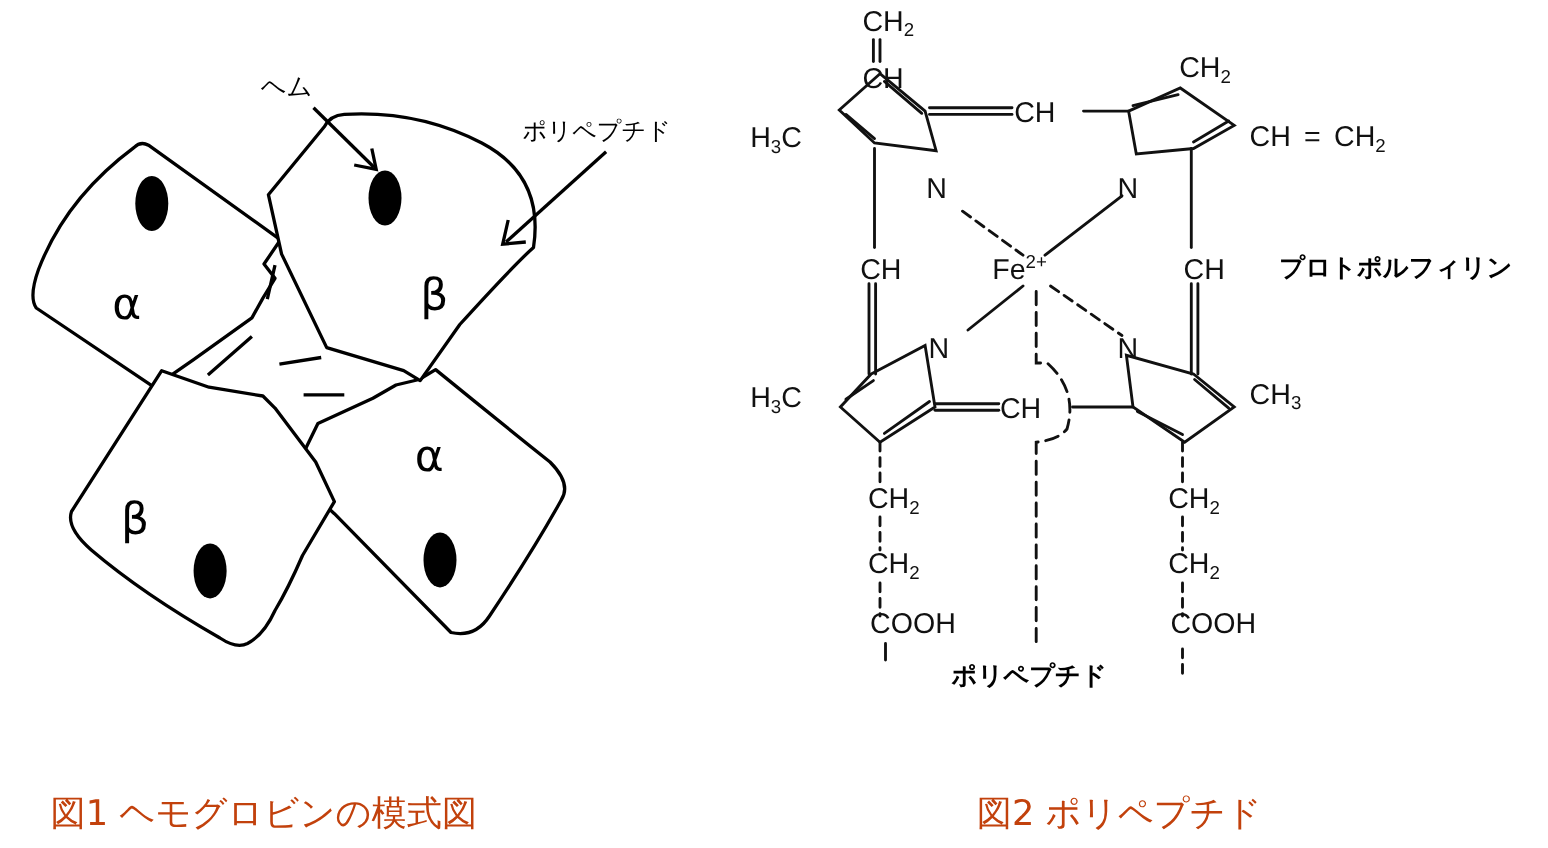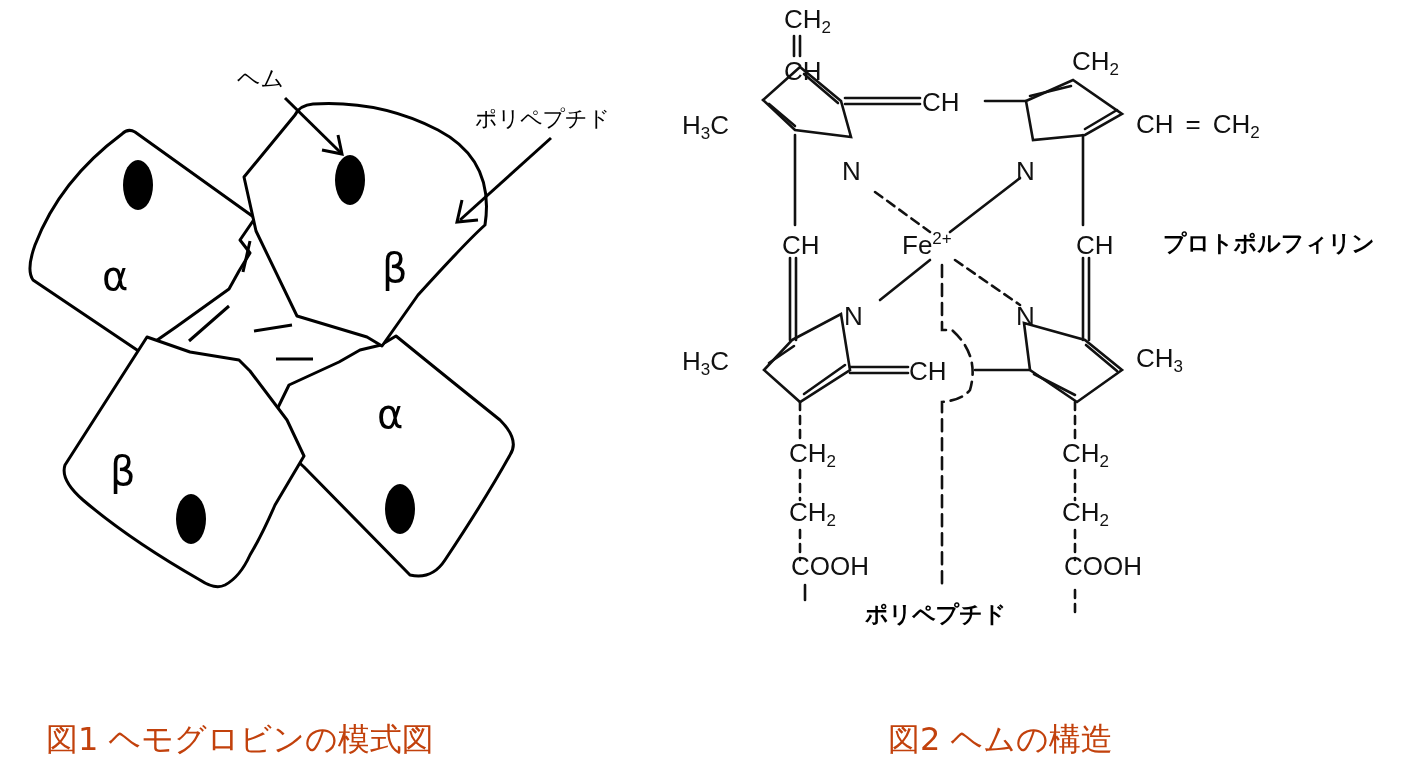--- a/index.html
+++ b/index.html
@@ -134,13 +134,13 @@
     <text class="chem" x="1062" y="462"><tspan>CH</tspan><tspan class="sub" dy="5">2</tspan></text>
     <text class="chem" x="1062" y="521"><tspan>CH</tspan><tspan class="sub" dy="5">2</tspan></text>
     <text class="chem" x="1064" y="575">COOH</text>
   </g>
 
   <text class="lbl bold-jp" x="1163" y="251" font-size="23" font-weight="bold">プロトポルフィリン</text>
   <text class="lbl bold-jp" x="865" y="622" font-size="23" font-weight="bold">ポリペプチド</text>
 </svg>
 
 <div class="cap" style="left:46px;">図1 ヘモグロビンの模式図</div>
-<div class="cap" style="left:888px;">図2 ヘムの構造</div>
+<div class="cap" style="left:888px;">図2 ポリペプチド</div>
 
 </body></html>

